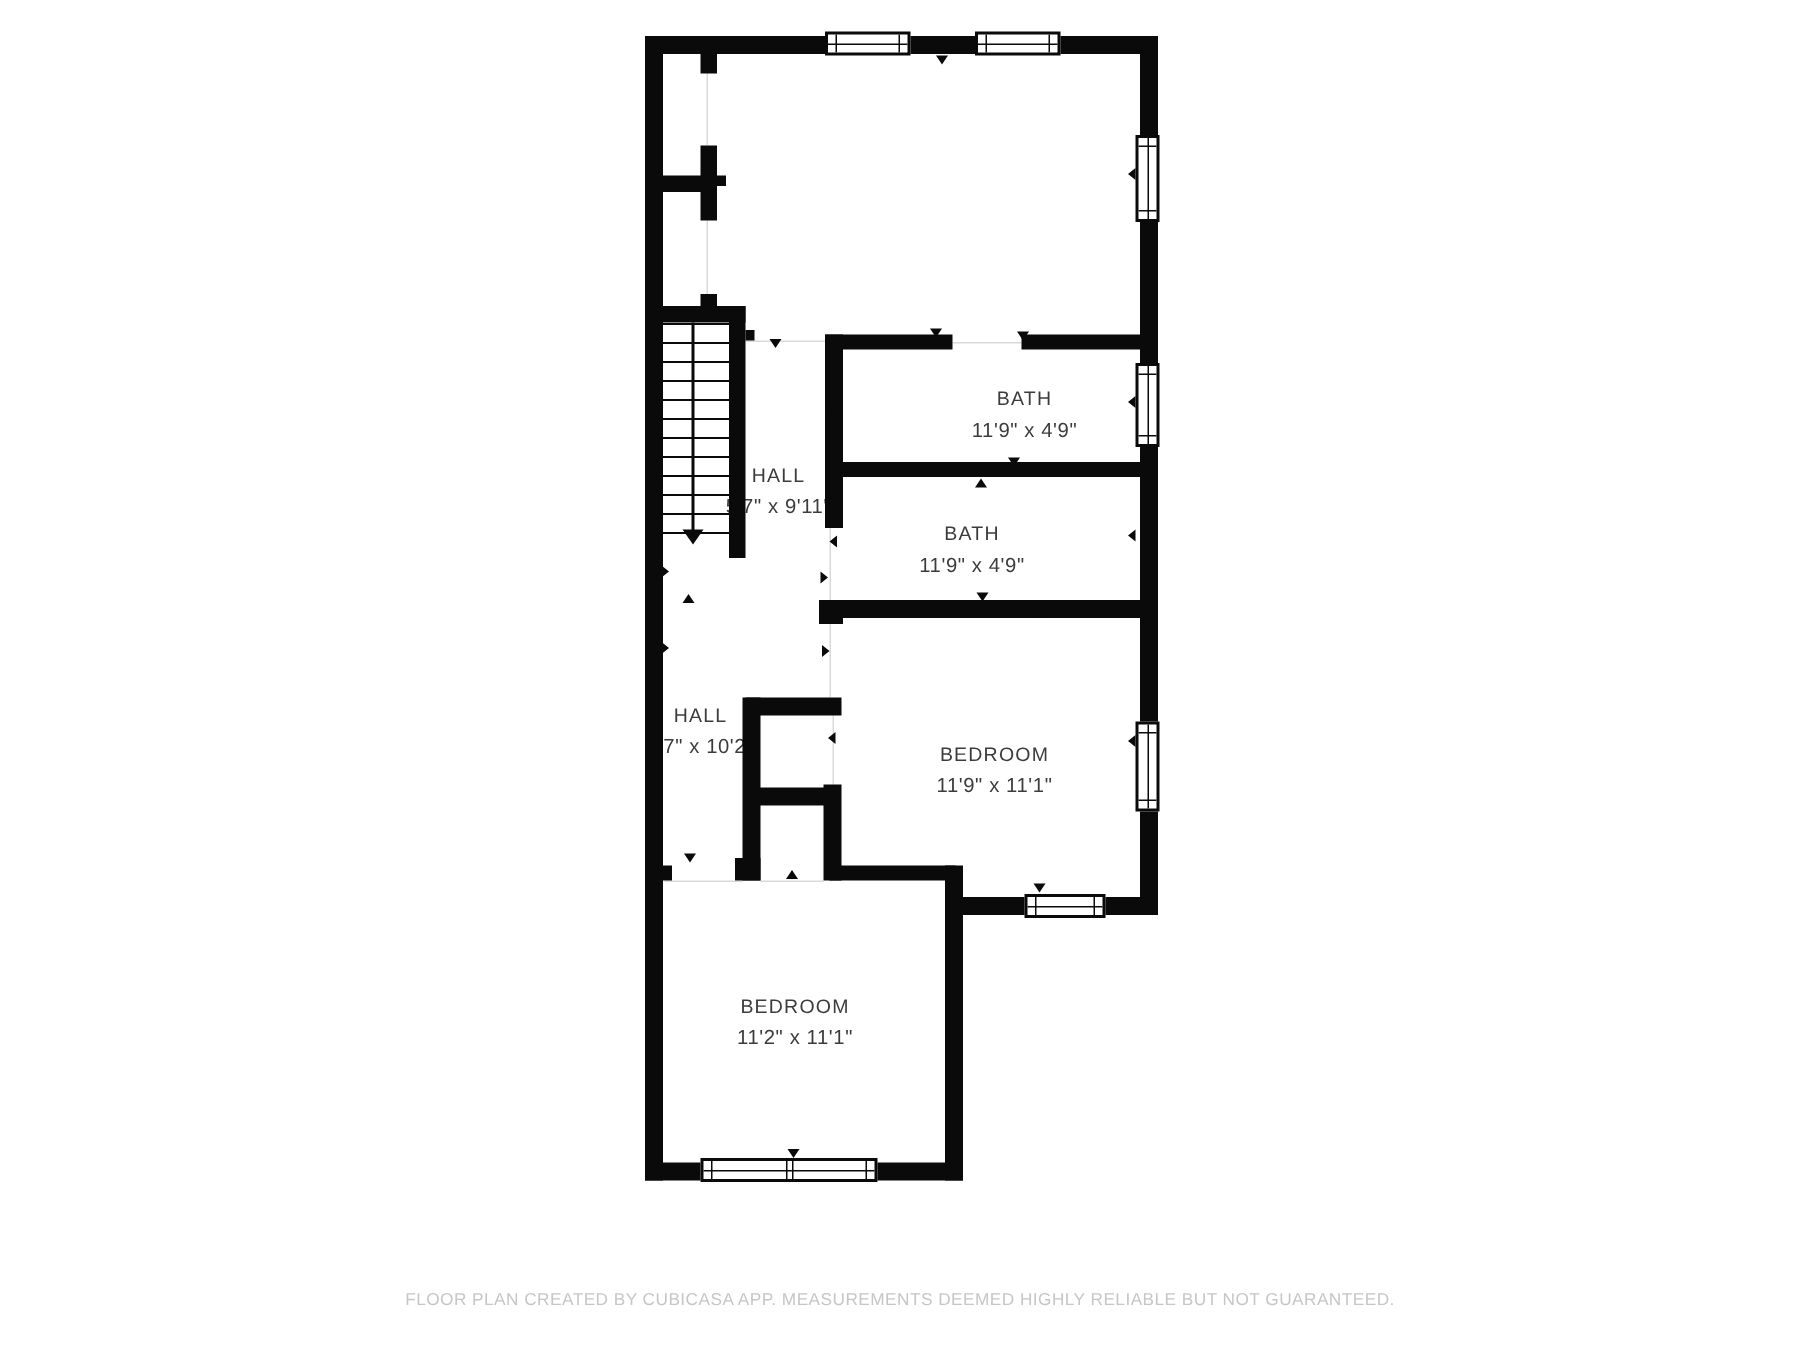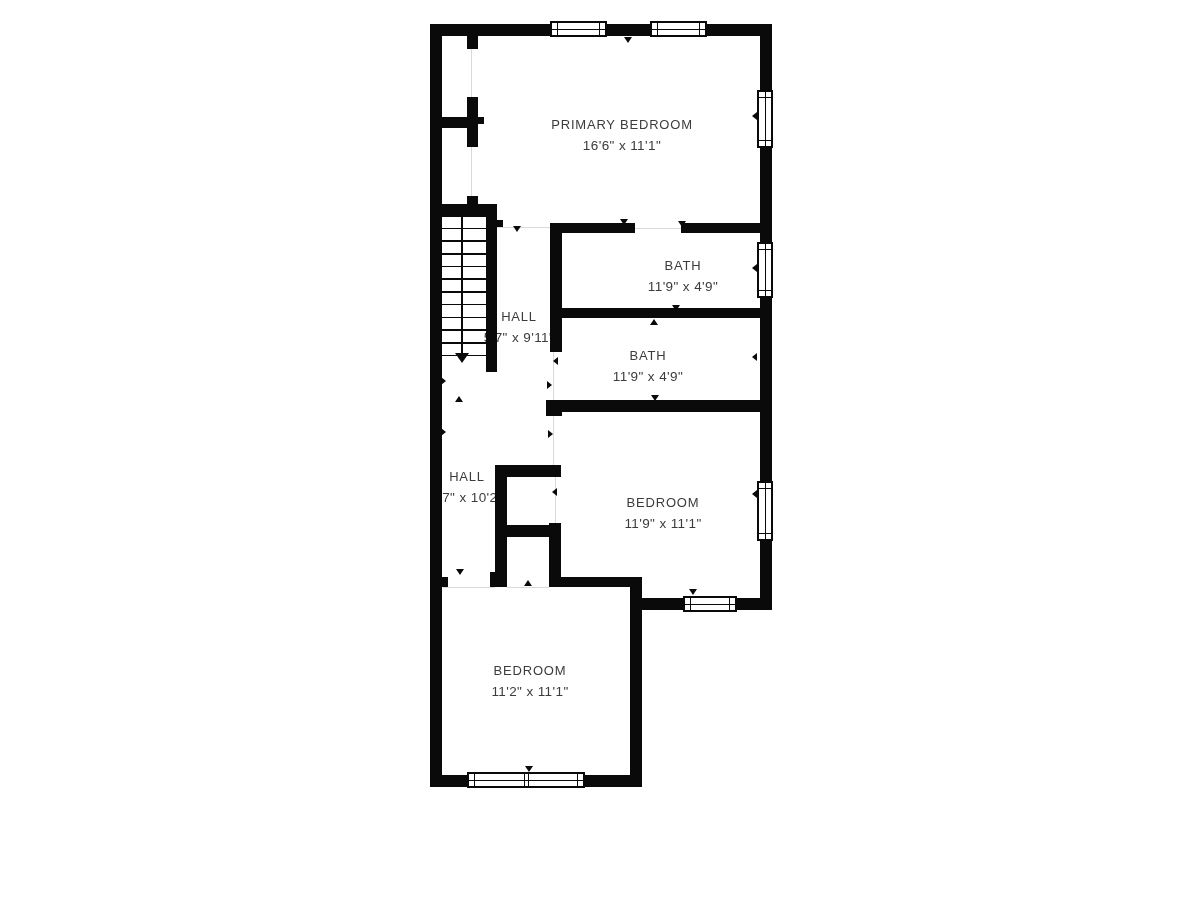--- a/index.html
+++ b/index.html
@@ -24,24 +24,20 @@
     background:repeating-linear-gradient(to bottom,#0a0a0a 0px,#0a0a0a 1.5px,transparent 1.5px,transparent 12.7px);}
   .stair-line{position:absolute;left:19px;top:0;width:1.5px;height:140px;background:#0a0a0a;}
   .stair-arrow{position:absolute;left:13px;top:138px;width:0;height:0;border-left:7px solid transparent;border-right:7px solid transparent;border-top:10px solid #0a0a0a;}
   .footer{position:absolute;left:0;top:861px;width:1200px;text-align:center;color:#c6c6c6;font-size:11.5px;letter-spacing:0.3px;font-family:"Liberation Sans",sans-serif;z-index:1;}
 </style>
 </head>
 <body>
 
 <div class="plan">
 
-  <div class="room-label" style="left:622px;top:118px;">
-    <div class="room-name">PRIMARY BEDROOM</div>
-    <div class="room-dims">16'6" x 11'1"</div>
-  </div>
   <div class="room-label" style="left:683px;top:259px;">
     <div class="room-name">BATH</div>
     <div class="room-dims">11'9" x 4'9"</div>
   </div>
   <div class="room-label" style="left:648px;top:349px;">
     <div class="room-name">BATH</div>
     <div class="room-dims">11'9" x 4'9"</div>
   </div>
   <div class="room-label" style="left:519px;top:310px;">
     <div class="room-name">HALL</div>
@@ -164,13 +160,14 @@
   <div class="tri tri-right" style="left:547px;top:381px;"></div>
   <div class="tri tri-right" style="left:548px;top:430px;"></div>
   <div class="tri tri-left" style="left:554px;top:272px;"></div>
   <div class="tri tri-left" style="left:553px;top:357px;"></div>
   <div class="tri tri-left" style="left:552px;top:488px;"></div>
   <div class="tri tri-left" style="left:752px;top:112px;"></div>
   <div class="tri tri-left" style="left:752px;top:264px;"></div>
   <div class="tri tri-left" style="left:752px;top:353px;"></div>
   <div class="tri tri-left" style="left:752px;top:490px;"></div>
 
+  <div class="footer">FLOOR PLAN CREATED BY CUBICASA APP. MEASUREMENTS DEEMED HIGHLY RELIABLE BUT NOT GUARANTEED.</div>
 </div>
 
 </body></html>

